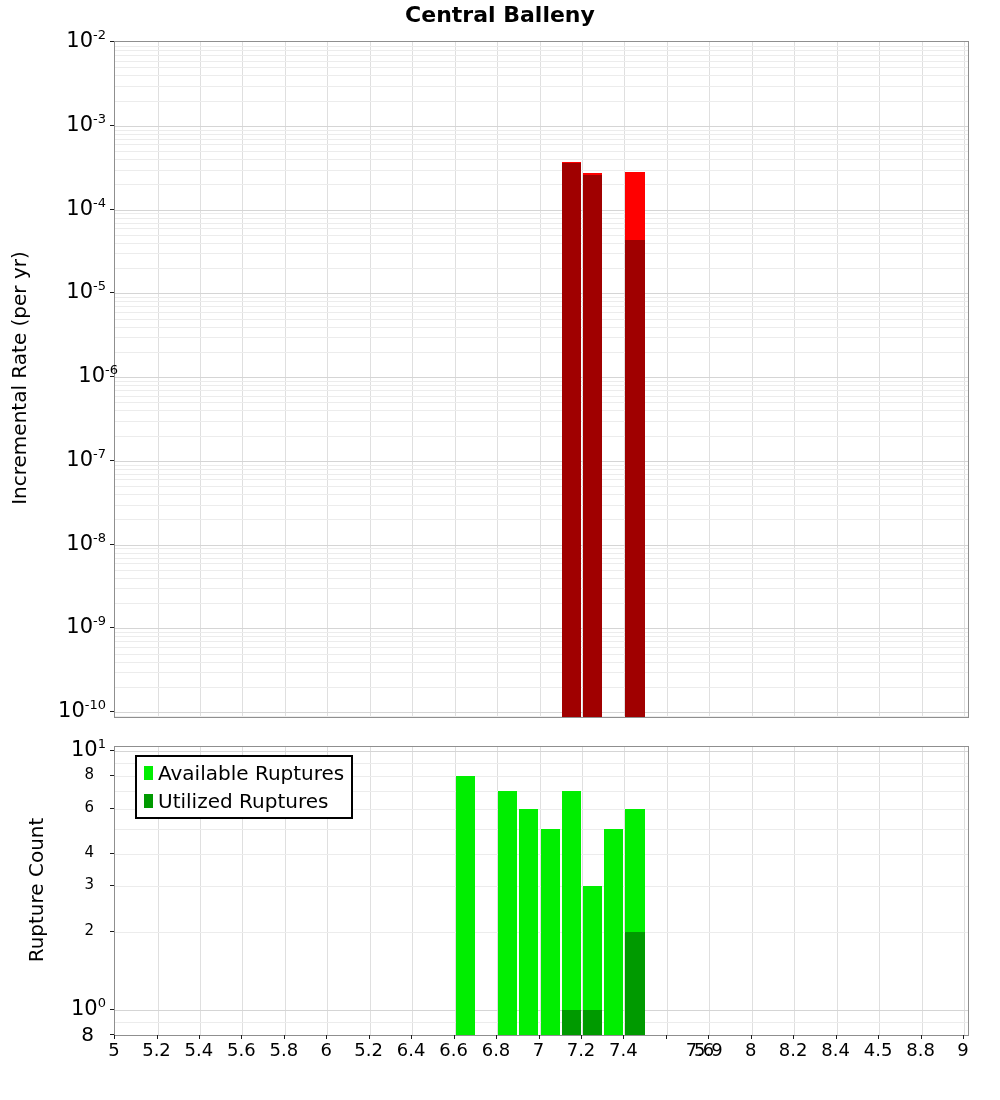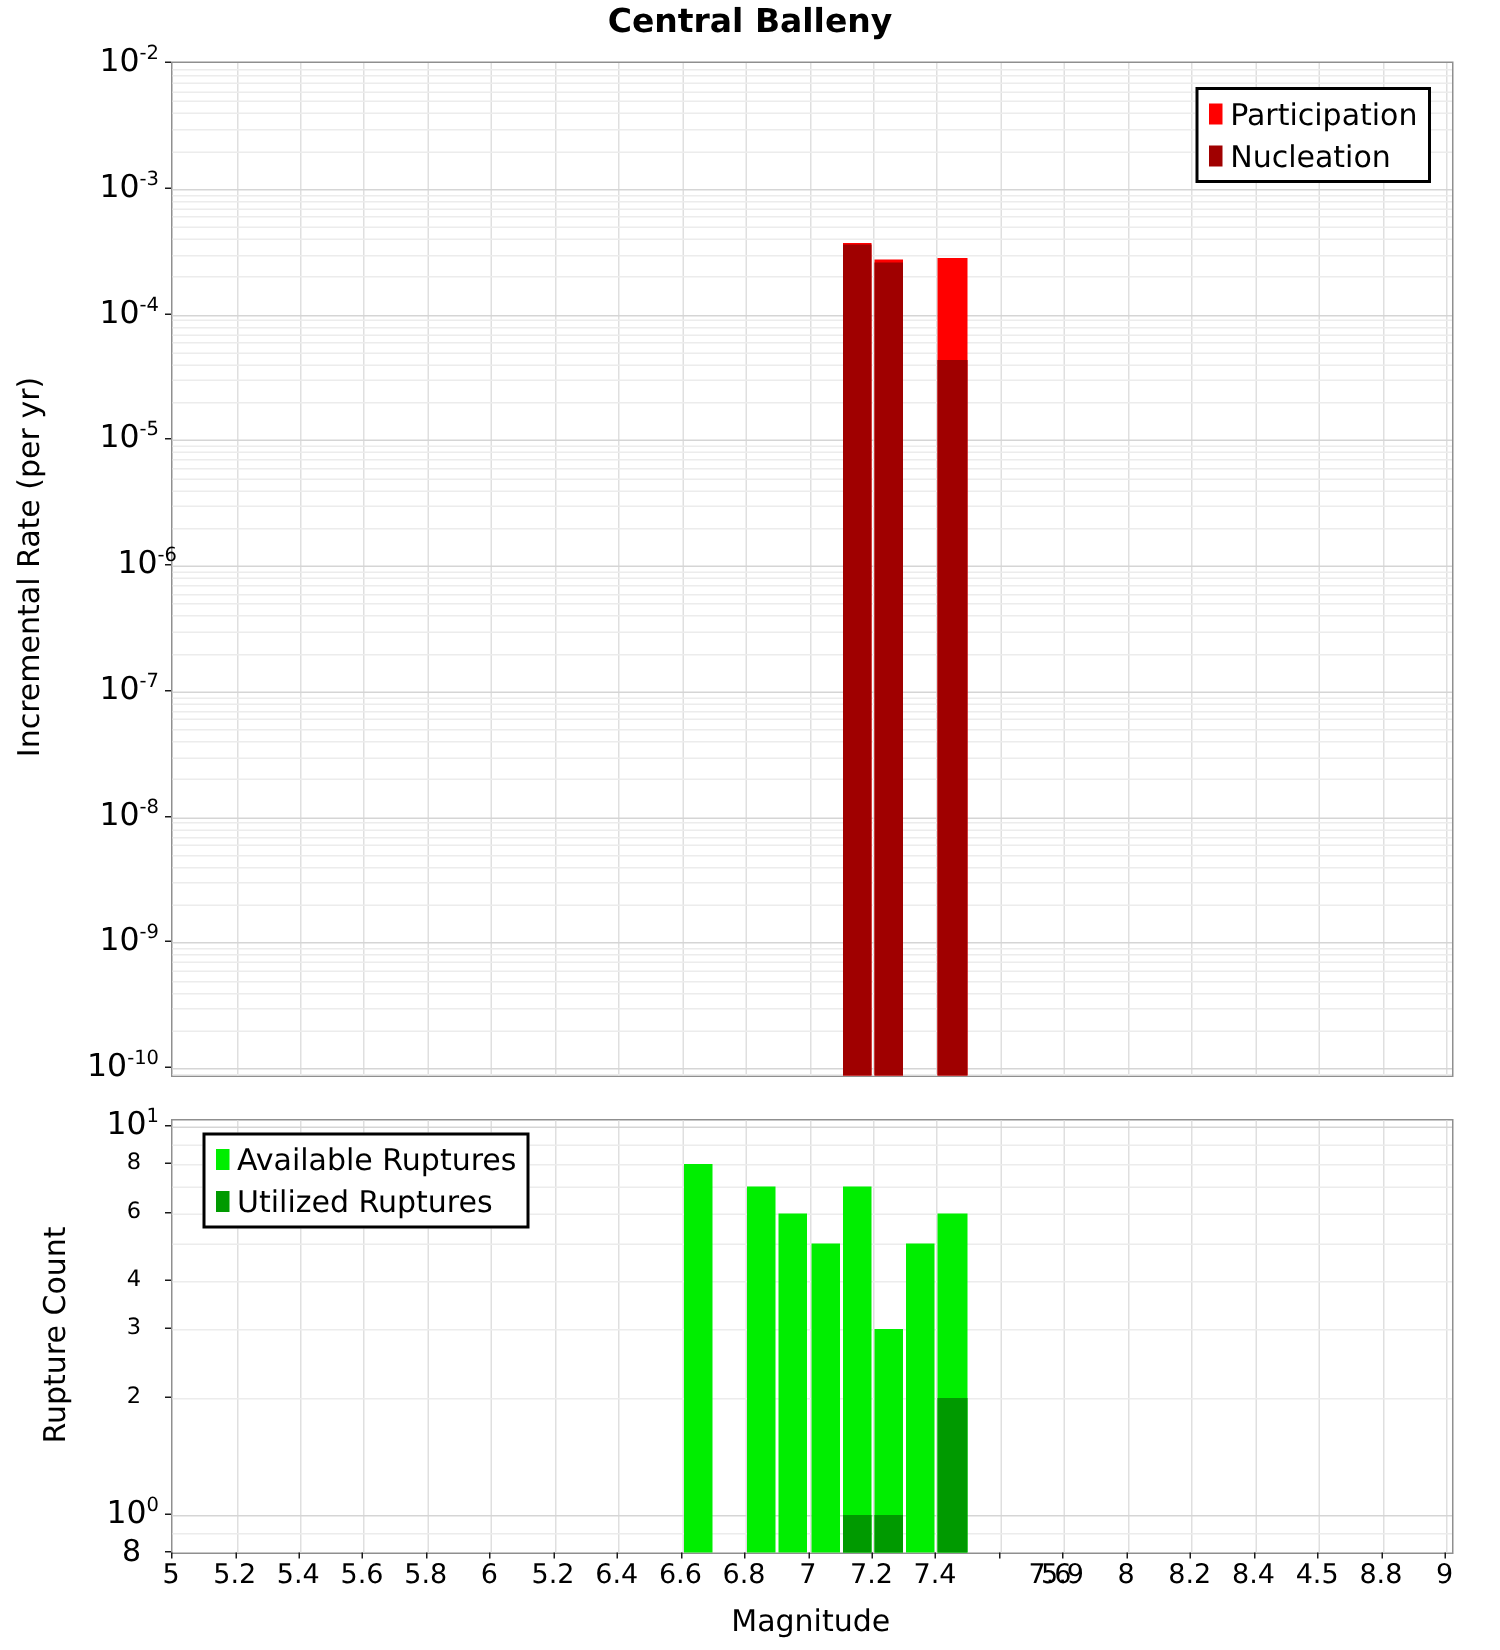--- a/index.html
+++ b/index.html
@@ -27,21 +27,20 @@
   .legend-entry{display:flex;align-items:center;height:28px;font-size:20px;white-space:nowrap;}
   .legend-marker{width:9px;height:14px;margin-right:5px;flex:none;}
 </style>
 </head>
 <body>
 
 <div id="figure">
   <div class="title">Central Balleny</div>
   <div class="ylabel" style="left:19px;top:378px;">Incremental Rate (per yr)</div>
   <div class="ylabel" style="left:36px;top:890px;">Rupture Count</div>
-  <div class="xlabel">Magnitude</div>
   <div id="plot0" class="plot" style="left: 114px; top: 41px; width: 853px; height: 675px;">
       <div class="grid-v" style="left: 42.5px;"></div>
       <div class="grid-v" style="left: 84.9px;"></div>
       <div class="grid-v" style="left: 127.3px;"></div>
       <div class="grid-v" style="left: 169.8px;"></div>
       <div class="grid-v" style="left: 212.3px;"></div>
       <div class="grid-v" style="left: 254.7px;"></div>
       <div class="grid-v" style="left: 297.2px;"></div>
       <div class="grid-v" style="left: 339.6px;"></div>
       <div class="grid-v" style="left: 382px;"></div>
@@ -191,30 +190,20 @@
     <div class="ytick ytick-exp" style="top: 376px; margin-left: 12px;"><span>10</span><span class="exp">-6</span></div>
     <div class="tickmark" style="left: 110px; top: 376px; width: 4px; height: 1px;"></div>
     <div class="ytick ytick-exp" style="top: 459.8px;"><span>10</span><span class="exp">-7</span></div>
     <div class="tickmark" style="left: 110px; top: 459.8px; width: 4px; height: 1px;"></div>
     <div class="ytick ytick-exp" style="top: 543.5px;"><span>10</span><span class="exp">-8</span></div>
     <div class="tickmark" style="left: 110px; top: 543.5px; width: 4px; height: 1px;"></div>
     <div class="ytick ytick-exp" style="top: 627.3px;"><span>10</span><span class="exp">-9</span></div>
     <div class="tickmark" style="left: 110px; top: 627.3px; width: 4px; height: 1px;"></div>
     <div class="ytick ytick-exp" style="top: 711px;"><span>10</span><span class="exp">-10</span></div>
     <div class="tickmark" style="left: 110px; top: 711px; width: 4px; height: 1px;"></div>
-    <div class="legend" style="right: 57px; top: 58px;">
-      <div class="legend-entry">
-        <span class="legend-marker" style="background: rgb(255, 0, 0);"></span>
-        <span class="legend-label">Participation</span>
-      </div>
-      <div class="legend-entry">
-        <span class="legend-marker" style="background: rgb(160, 0, 0);"></span>
-        <span class="legend-label">Nucleation</span>
-      </div>
-    </div>
     <div class="ytick ytick-exp" style="top: 750px;"><span>10</span><span class="exp">1</span></div>
     <div class="tickmark" style="left: 110px; top: 750px; width: 4px; height: 1px;"></div>
     <div class="ytick ytick-small" style="top: 775.1px;">8</div>
     <div class="tickmark" style="left: 110px; top: 775.1px; width: 4px; height: 1px;"></div>
     <div class="ytick ytick-small" style="top: 807.5px;">6</div>
     <div class="tickmark" style="left: 110px; top: 807.5px; width: 4px; height: 1px;"></div>
     <div class="ytick ytick-small" style="top: 853.1px;">4</div>
     <div class="tickmark" style="left: 110px; top: 853.1px; width: 4px; height: 1px;"></div>
     <div class="ytick ytick-small" style="top: 885.4px;">3</div>
     <div class="tickmark" style="left: 110px; top: 885.4px; width: 4px; height: 1px;"></div>

